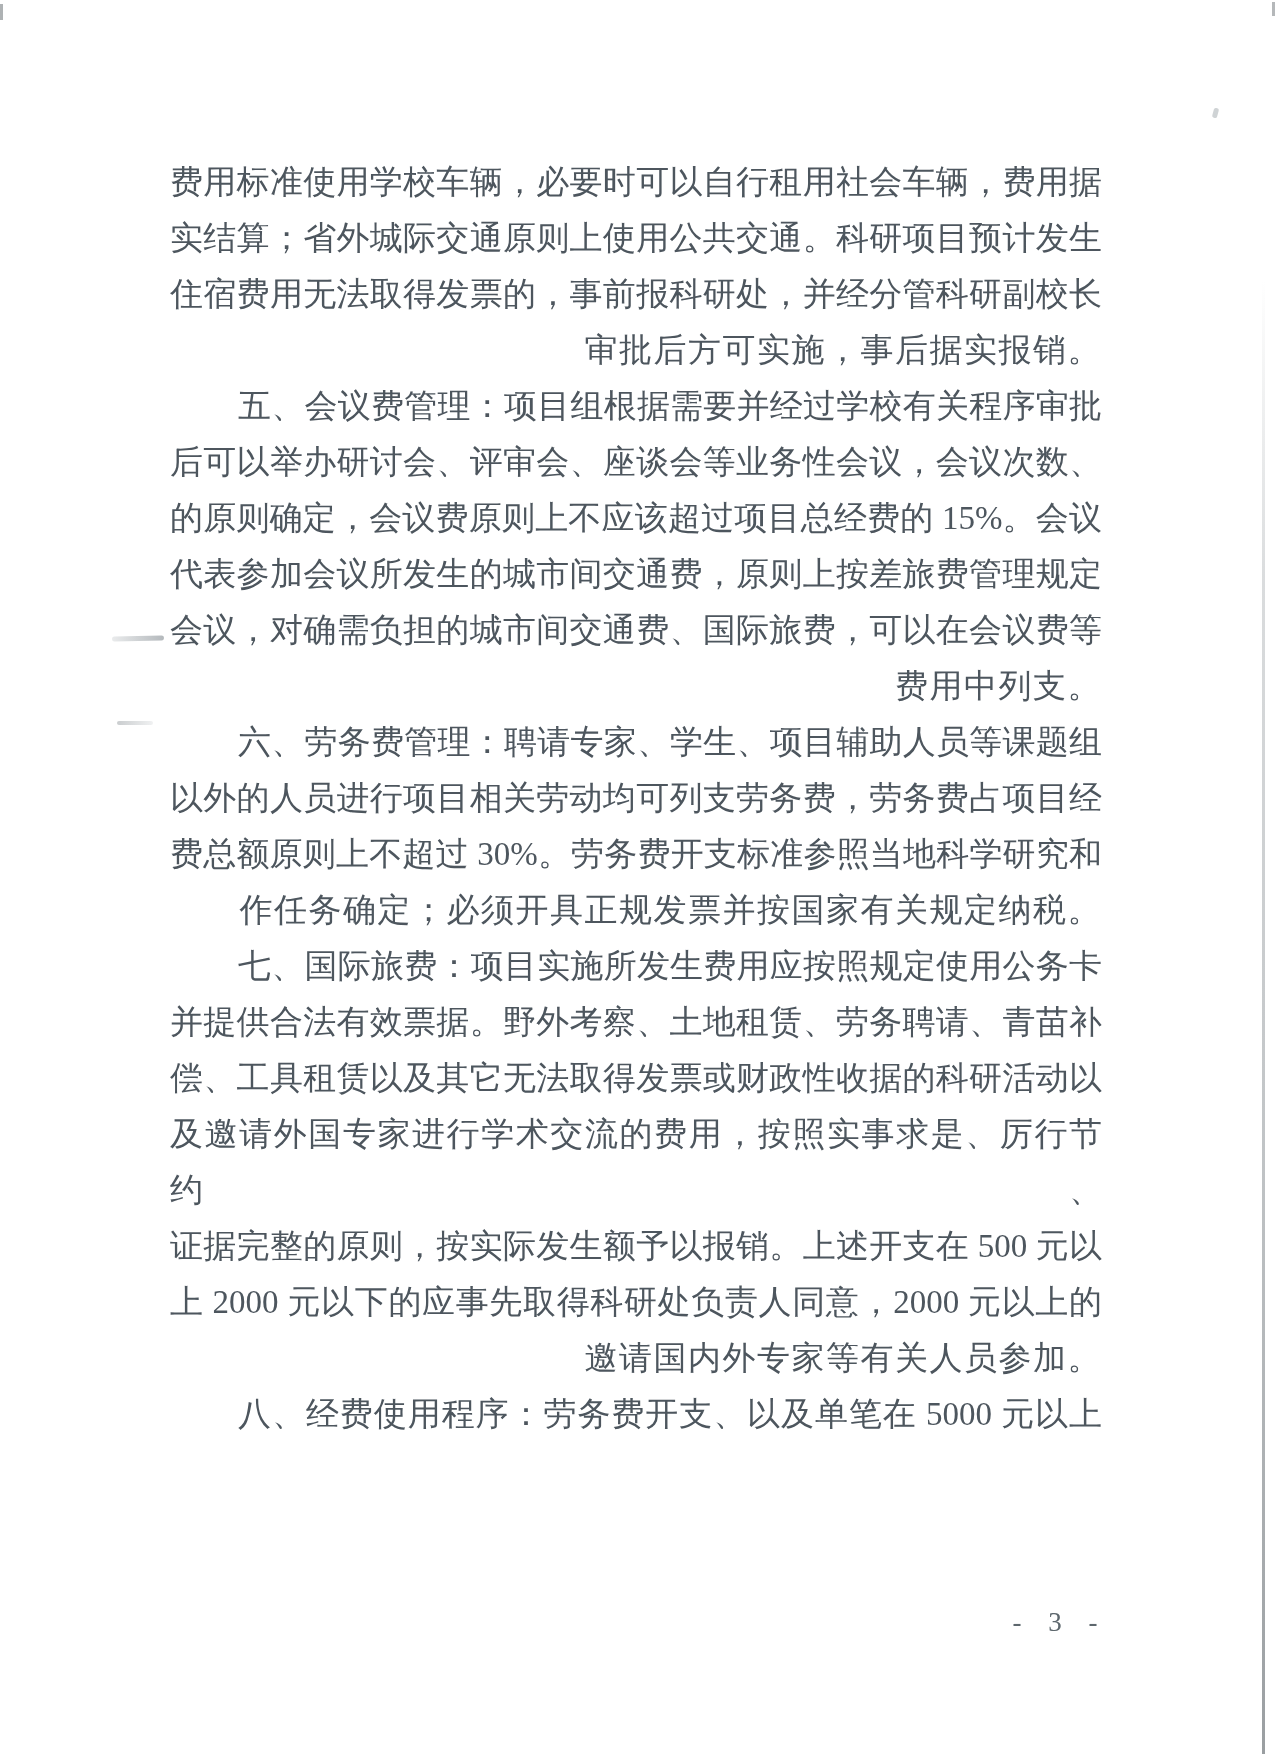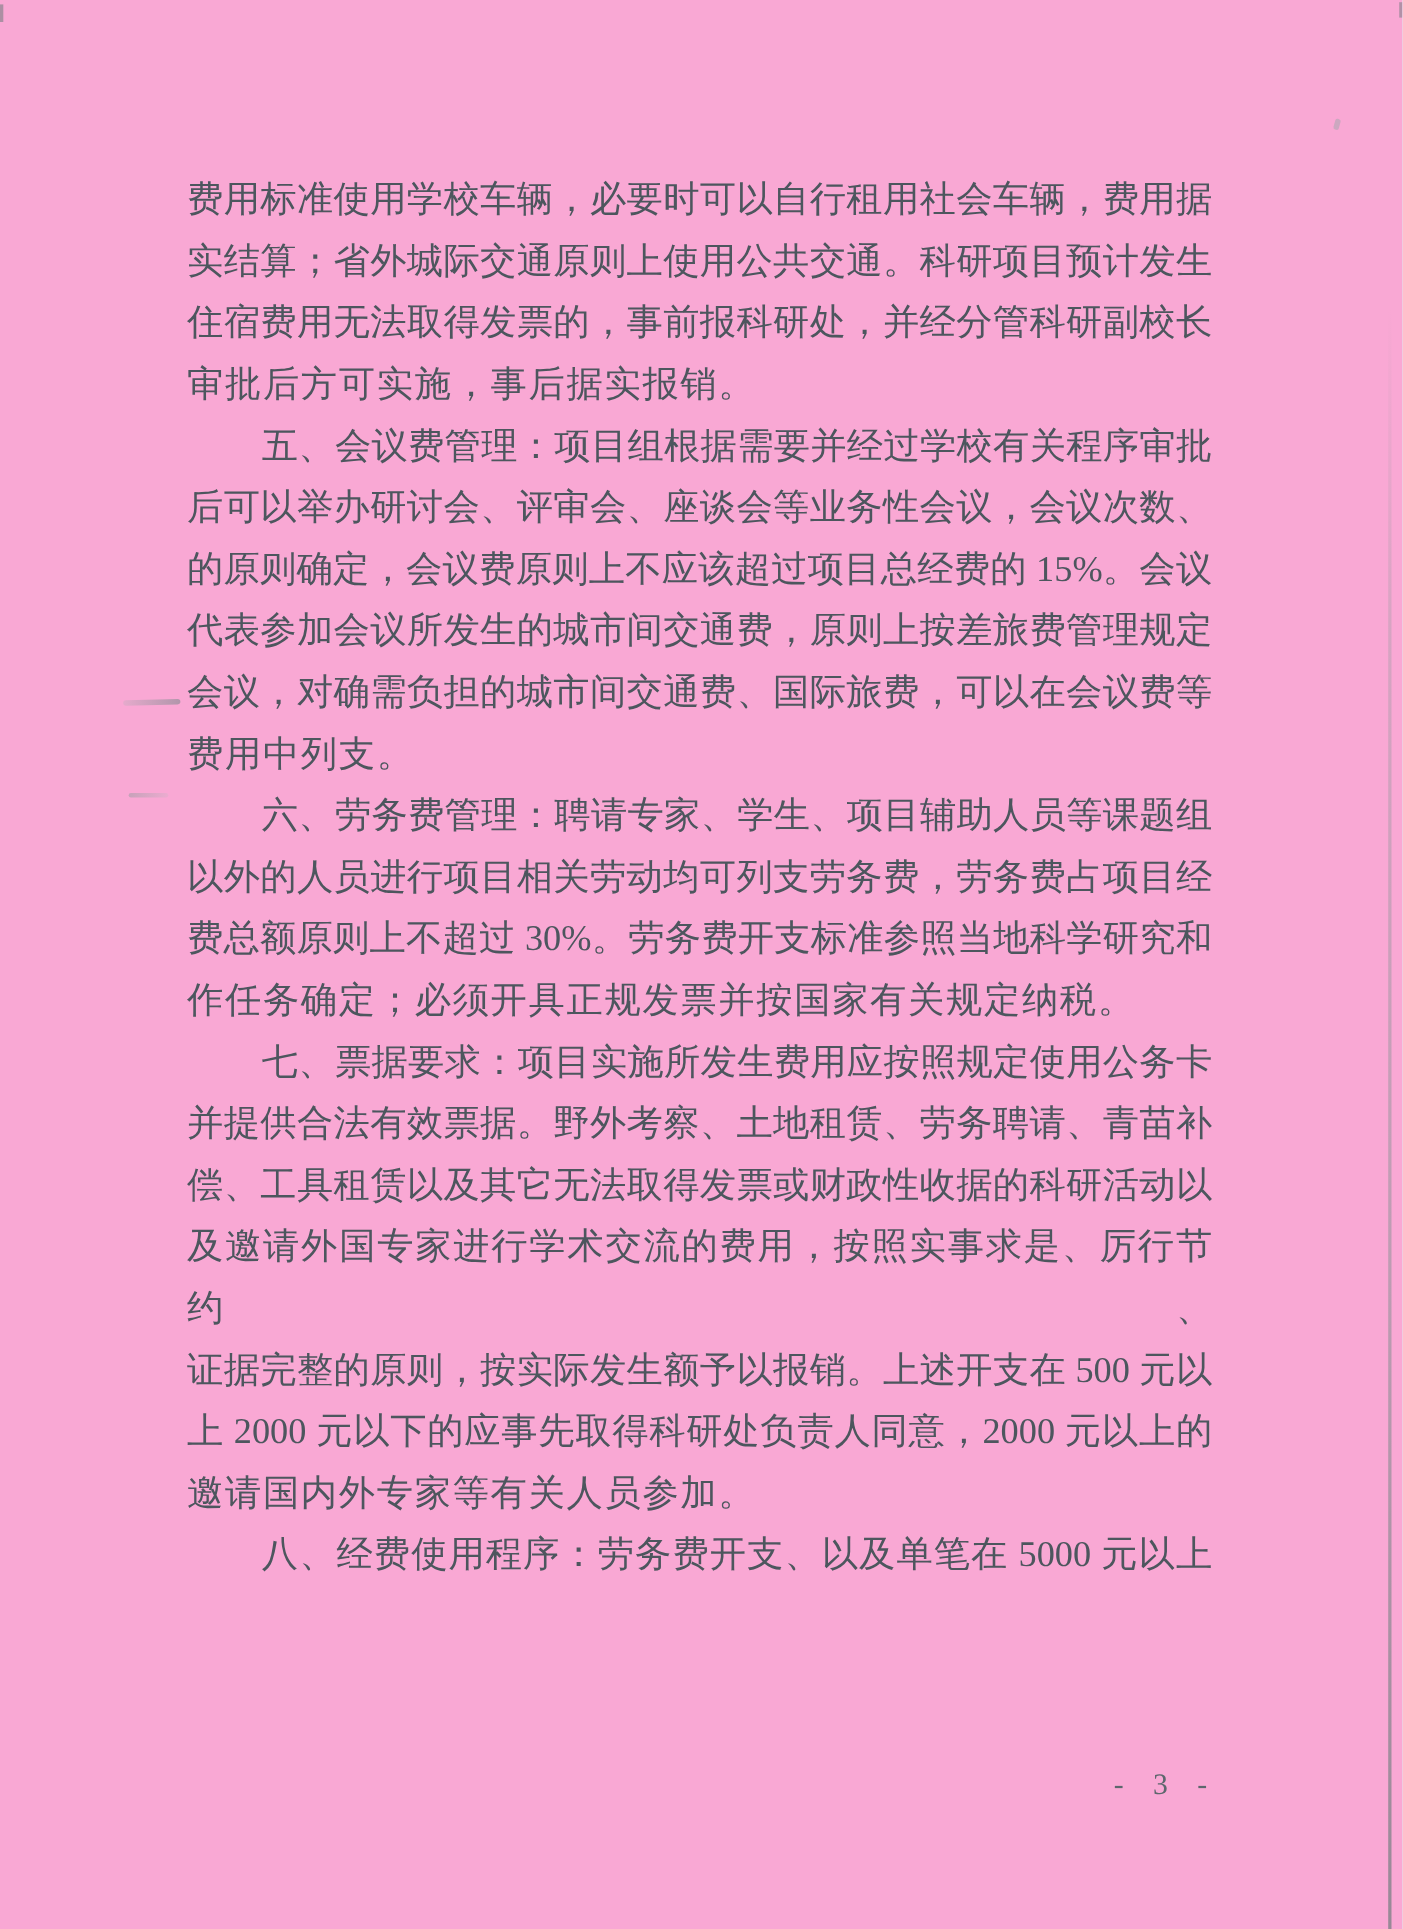--- a/index.html
+++ b/index.html
@@ -1,36 +1,36 @@
 <!DOCTYPE html>
 <html lang="zh"><head>
 <meta charset="utf-8">
 <style>
   html,body{margin:0;padding:0;background:#e8e8e8;}
   .page{
     position:relative;
     width:1275px;height:1754px;
     margin:0 auto;
-    background:#f9a8d4;
+    background:#ffffff;
     overflow:hidden;
     font-family:"Liberation Serif","DejaVu Serif",serif;
   }
   .doc-body{
     position:absolute;
     left:170px;top:154px;
     width:932px;
     color:#4d565e;
     font-size:33px;
     line-height:56px;
     -webkit-font-smoothing:antialiased;
   }
   .text-line{
     white-space:nowrap;
     letter-spacing:1.5px;
-    text-align:left;
+    text-align:right;
   }
   .text-line.fill{
     white-space:normal;
     letter-spacing:0;
     text-align:justify;
     text-align-last:justify;
     text-justify:inter-character;
   }
   .text-line.indent{
     padding-left:68px;
@@ -108,21 +108,21 @@
       <div class="text-line fill indent">五、会议费管理：项目组根据需要并经过学校有关程序审批</div>
       <div class="text-line fill">后可以举办研讨会、评审会、座谈会等业务性会议，会议次数、</div>
       <div class="text-line fill">的原则确定，会议费原则上不应该超过项目总经费的 15%。会议</div>
       <div class="text-line fill">代表参加会议所发生的城市间交通费，原则上按差旅费管理规定</div>
       <div class="text-line fill">会议，对确需负担的城市间交通费、国际旅费，可以在会议费等</div>
       <div class="text-line">费用中列支。</div>
       <div class="text-line fill indent">六、劳务费管理：聘请专家、学生、项目辅助人员等课题组</div>
       <div class="text-line fill">以外的人员进行项目相关劳动均可列支劳务费，劳务费占项目经</div>
       <div class="text-line fill">费总额原则上不超过 30%。劳务费开支标准参照当地科学研究和</div>
       <div class="text-line">作任务确定；必须开具正规发票并按国家有关规定纳税。</div>
-      <div class="text-line fill indent">七、票据要求：项目实施所发生费用应按照规定使用公务卡</div>
+      <div class="text-line fill indent">七、国际旅费：项目实施所发生费用应按照规定使用公务卡</div>
       <div class="text-line fill">并提供合法有效票据。野外考察、土地租赁、劳务聘请、青苗补</div>
       <div class="text-line fill">偿、工具租赁以及其它无法取得发票或财政性收据的科研活动以</div>
       <div class="text-line fill">及邀请外国专家进行学术交流的费用，按照实事求是、厉行节约、</div>
       <div class="text-line fill">证据完整的原则，按实际发生额予以报销。上述开支在 500 元以</div>
       <div class="text-line fill">上 2000 元以下的应事先取得科研处负责人同意，2000 元以上的</div>
       <div class="text-line">邀请国内外专家等有关人员参加。</div>
       <div class="text-line fill indent">八、经费使用程序：劳务费开支、以及单笔在 5000 元以上</div>
     </div>
 
   <div class="page-footer">- 3 -</div>

